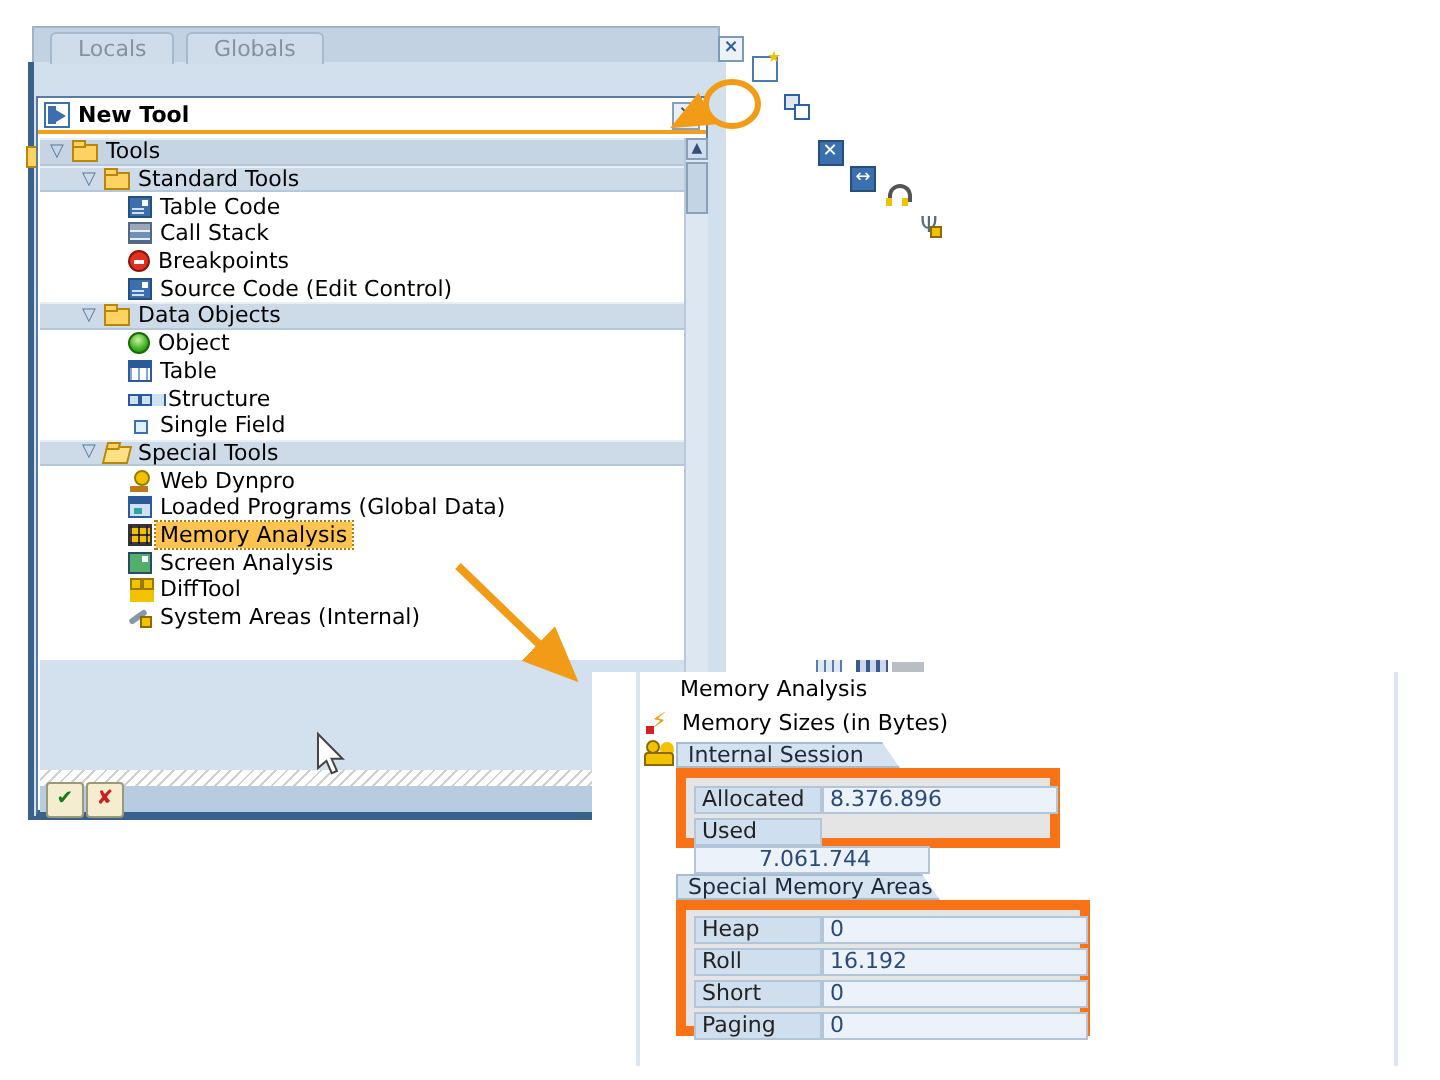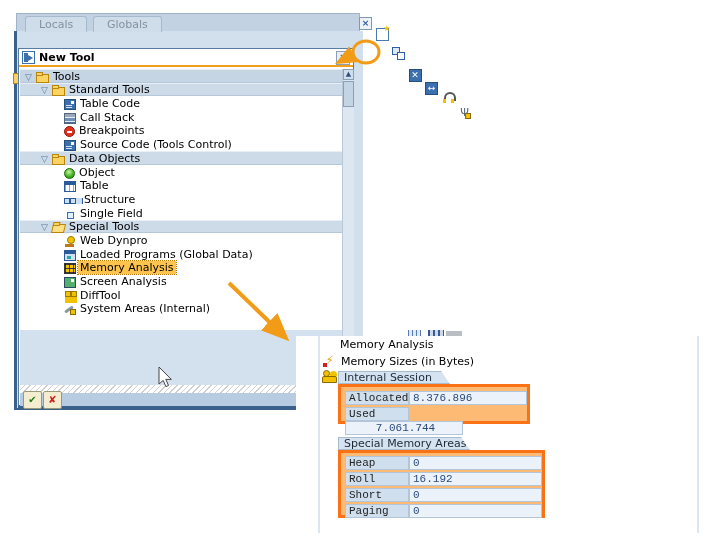--- a/index.html
+++ b/index.html
@@ -65,21 +65,21 @@
   #sb-thumb{position:absolute;left:0;top:12px;width:11px;height:26px;background:#c3d4e5;border:1px solid #8aa0b8;box-sizing:border-box;}
   #sb-dn{top:304px;} #sb-dn::before{content:"▼";}
   #dlg-hatch{position:absolute;left:1px;top:336px;width:333px;height:8px;
              background:repeating-linear-gradient(135deg,#fff 0 3px,#cfcfcf 3px 4px);}
   #dlg-bottom{position:absolute;left:1px;top:344px;width:333px;height:13px;background:#b7cce1;}
   .okbtn{position:absolute;top:-2px;width:17px;height:16px;background:#f4edcf;border:1px solid #9a9a7a;border-radius:2px;
          text-align:center;line-height:15px;font-size:10px;font-weight:bold;}
   #btn-ok{left:3px;color:#1a7a1a;} #btn-cancel{left:23px;color:#cc2020;}
 
   
-  .trow{height:13.7px;display:flex;align-items:flex-end;gap:2px;box-sizing:border-box;white-space:nowrap;}
+  .trow{height:13.7px;display:flex;align-items:center;gap:2px;box-sizing:border-box;white-space:nowrap;}
   .band{background:#cddbe9;box-shadow:inset 0 -1px 0 #b5c7d8, inset 0 1px 0 #e8eef5;}
   .band0{background:#c6d5e4;}
   .lv0{padding-left:3px;} .lv1{padding-left:19px;} .lv2{padding-left:44px;}
   .exp{width:11px;text-align:center;color:#5a7a9a;font-size:9px;line-height:12px;}
   .exp::before{content:"▽";}
   .tlabel{padding-left:2px;}
   .hl{background:#FEC44F;outline:1px dotted #B87800;padding:0 2px;}
 
   
   .ticn{display:inline-block;width:12px;height:11px;position:relative;box-sizing:border-box;flex:none;}
@@ -118,21 +118,21 @@
   .t-diff::after{content:"";position:absolute;left:7px;top:0;width:4px;height:4px;background:#f2c200;border:1px solid #9a7a00;box-shadow:0 6px 0 #f2c200;}
   .t-sys::before{content:"";position:absolute;left:0;top:4px;width:10px;height:3px;background:#8898a8;border-radius:2px;transform:rotate(-35deg);}
   .t-sys::after{content:"";position:absolute;right:0;bottom:0;width:4px;height:4px;background:#f2c200;border:1px solid #8a6a00;}
 
   
   #mp{left:296px;top:336px;width:430px;height:197px;background:#fff;z-index:4;}
   #mp-ldiv{position:absolute;left:22px;top:0;width:2px;height:197px;background:#dbe6f0;}
   #mp-rdiv{position:absolute;left:401px;top:0;width:2px;height:197px;background:#dbe6f0;}
   #mp-title{position:absolute;left:44px;top:2px;}
   #mp-sub{position:absolute;left:45px;top:19px;}
-  .gbox{position:absolute;border:3px solid #f97316;background:#fdba74;box-sizing:border-box;font-family:Liberation Mono, monospace;}
+  .gbox{position:absolute;border:5px solid #f97316;background:#e5e5e5;box-sizing:border-box;}
   .gtab{position:absolute;height:13px;background:#d5e2f0;box-shadow:inset 0 0 0 1px #a8bcd0;
         clip-path:polygon(0 0,calc(100% - 9px) 0,100% 100%,0 100%);line-height:13px;padding-left:6px;box-sizing:border-box;color:#1a2a3a;}
   .frow{position:absolute;height:14px;display:flex;}
   .fcell{box-sizing:border-box;border:1px solid #b3c6d9;height:14px;line-height:12px;padding-left:3px;}
   .flabel{width:64px;background:#d0dfee;color:#222;}
   .fvalue{background:#ecf2f9;color:#2a4a7c;}
   .fragment{position:absolute;z-index:4;}
 
   
   #overlay{position:absolute;left:0;top:0;width:720px;height:540px;z-index:9;pointer-events:none;}
@@ -185,21 +185,21 @@
       <div class="trow lv2">
           <span class="ticn t-stack"></span>
           <span class="tlabel">Call Stack</span>
         </div>
       <div class="trow lv2">
           <span class="ticn t-bp"></span>
           <span class="tlabel">Breakpoints</span>
         </div>
       <div class="trow lv2">
           <span class="ticn t-src"></span>
-          <span class="tlabel">Source Code (Tools Control)</span>
+          <span class="tlabel">Source Code (Edit Control)</span>
         </div>
       <div class="trow band lv1">
           <span class="exp"></span>
           <span class="ticn t-folder"></span>
           <span class="tlabel">Data Objects</span>
         </div>
       <div class="trow lv2">
           <span class="ticn t-obj"></span>
           <span class="tlabel">Object</span>
         </div>

